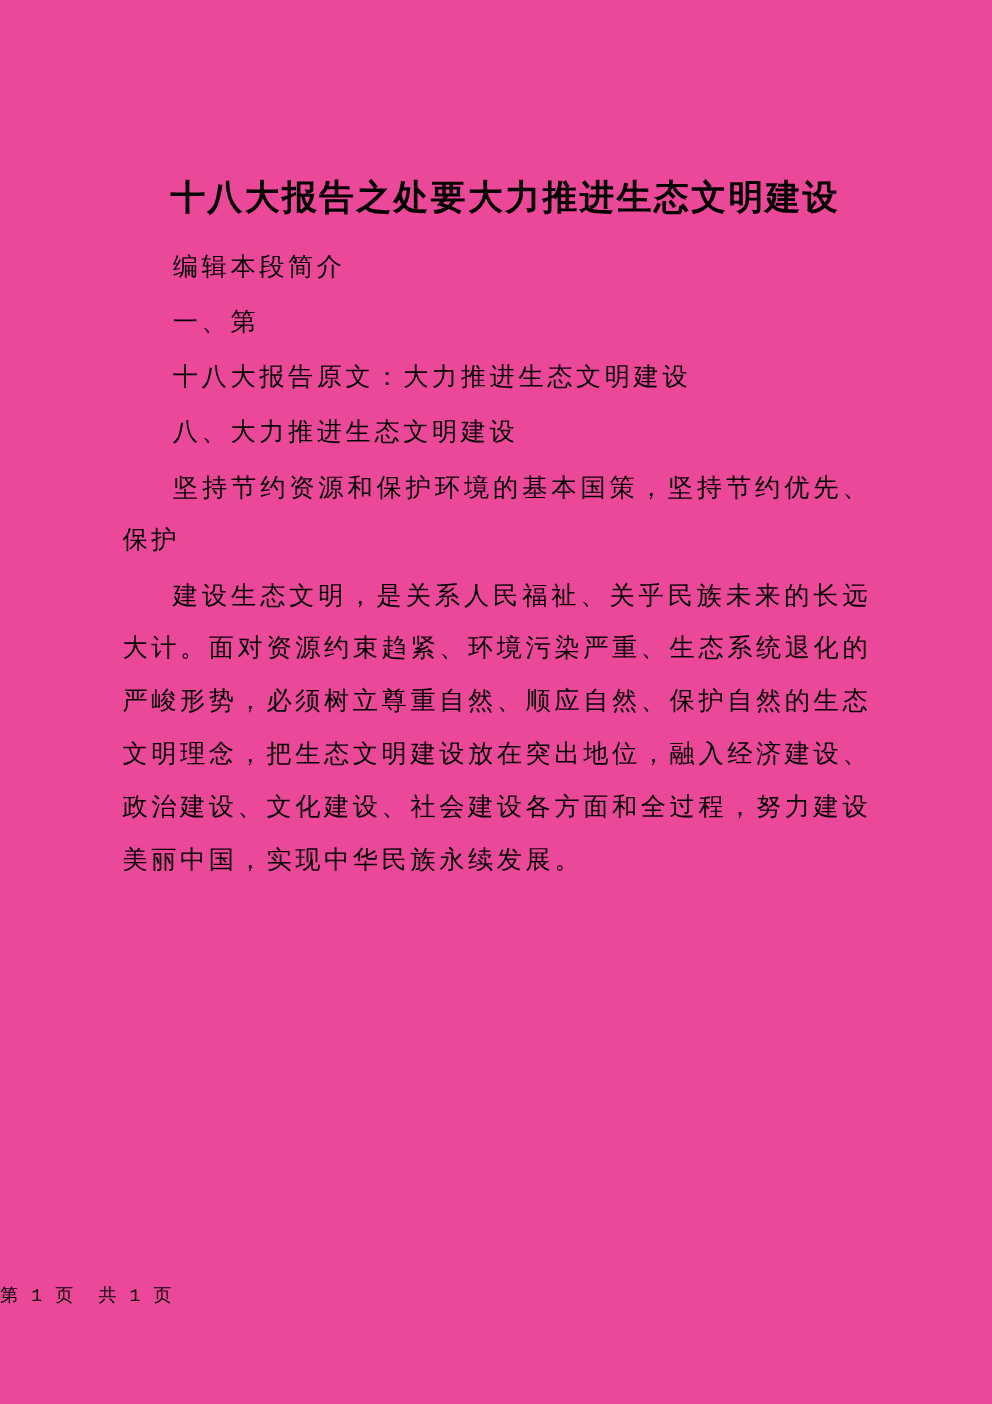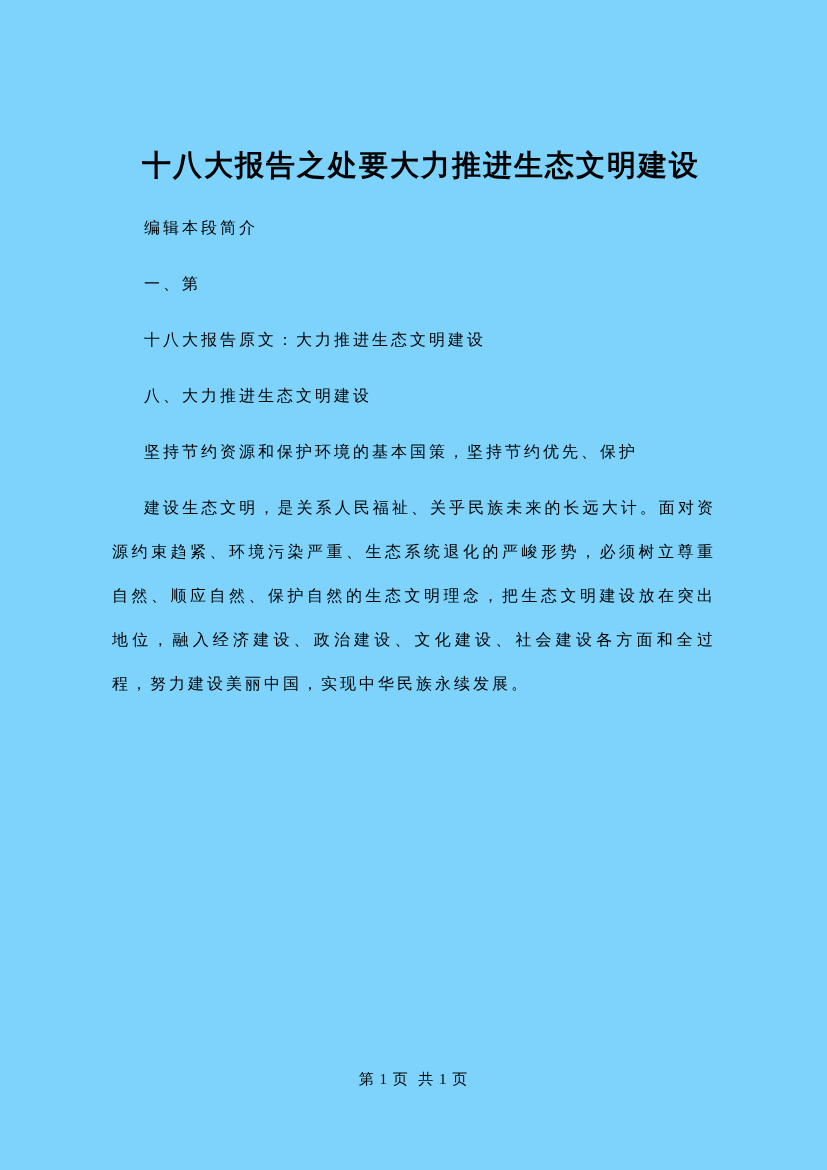--- a/index.html
+++ b/index.html
@@ -12,55 +12,55 @@
     height: 1170px;
     font-family: "Liberation Serif", "DejaVu Serif", serif;
     color: #000000;
     position: relative;
     overflow: hidden;
   }
   .page {
     position: relative;
     width: 827px;
     height: 1170px;
-    background: #7dd3fc;
+    background: #ec4899;
   }
   .content {
     position: absolute;
     left: 100px;
     top: 136px;
     width: 628px;
   }
   .doc-title {
     margin: 0 0 6px 0;
     padding-left: 42px;
     font-size: 29px;
     font-weight: bold;
     letter-spacing: 2px;
     line-height: 58px;
     white-space: nowrap;
   }
   .para {
-    margin: 12px;
-    font-size: 16px;
+    margin: 2px;
+    font-size: 21px;
     line-height: 44px;
     letter-spacing: 3px;
     text-indent: 2em;
     text-align: justify;
     text-justify: inter-character;
   }
   .footer {
     position: absolute;
     top: 1070px;
     left: 0;
     width: 827px;
-    text-align: center;
     font-size: 15px;
     letter-spacing: 1px;
     white-space: pre;
+    font-family: Liberation Mono, monospace;
   }
 </style>
 </head>
 <body>
 
 <div class="page">
   <div class="content">
     <h1 class="doc-title">十八大报告之处要大力推进生态文明建设</h1>
     <p class="para">编辑本段简介</p>
     <p class="para">一、第</p>

